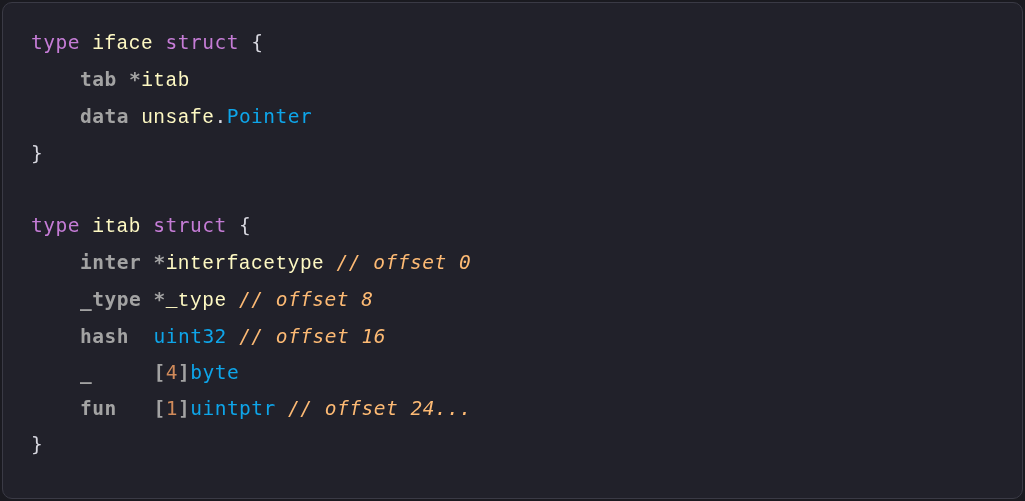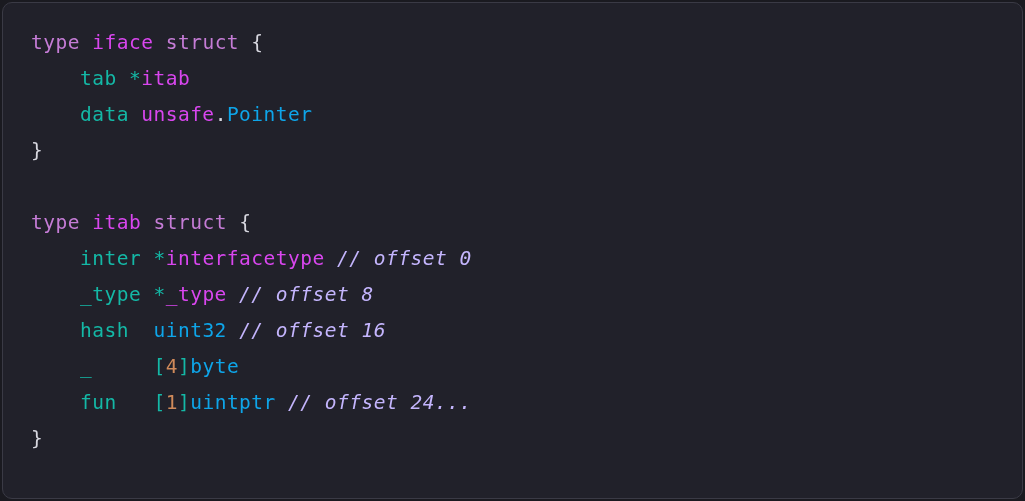--- a/index.html
+++ b/index.html
@@ -18,23 +18,23 @@
     border: 1px solid #3a3a45;
     border-radius: 10px;
     padding: 22px 28px;
     font-size: 19.5px;
     line-height: 36px;
     color: #d8d8e0;
     letter-spacing: 0.5px;
   }
   .line { white-space: pre; }
   .kw   { color: #c57cd6; text-align: center; }          
-  .name { color: #d946ef; }          
+  .name { color: #fef9c3; font-family: Liberation Mono, monospace; }          
   .typ  { color: #0ea5e9; }          
   .num  { color: #d08a5a; }          
-  .cmt  { color: #c4b5fd; font-style: italic; } 
+  .cmt  { color: #fdba74; font-style: italic; } 
   .op   { color: #d8d8e0; }          
-  .id   { color: #14b8a6; }          
+  .id   { color: #a3a3a3; font-weight: bold; }          
 </style>
 </head>
 <body>
 
 <pre class="code-panel"><code id="code-target"><div class="line"><span></span><span class="kw">type</span><span class="op"> </span><span class="name">iface</span><span class="op"> </span><span class="kw">struct</span><span class="op"> {</span></div><div class="line"><span>    </span><span class="id">tab *</span><span class="name">itab</span></div><div class="line"><span>    </span><span class="id">data </span><span class="name">unsafe</span><span class="op">.</span><span class="typ">Pointer</span></div><div class="line"><span></span><span class="op">}</span></div><div class="line">&nbsp;</div><div class="line"><span></span><span class="kw">type</span><span class="op"> </span><span class="name">itab</span><span class="op"> </span><span class="kw">struct</span><span class="op"> {</span></div><div class="line"><span>    </span><span class="id">inter *</span><span class="name">interfacetype</span><span class="op"> </span><span class="cmt">// offset 0</span></div><div class="line"><span>    </span><span class="id">_type *</span><span class="name">_type</span><span class="op"> </span><span class="cmt">// offset 8</span></div><div class="line"><span>    </span><span class="id">hash  </span><span class="typ">uint32</span><span class="op"> </span><span class="cmt">// offset 16</span></div><div class="line"><span>    </span><span class="id">_     [</span><span class="num">4</span><span class="id">]</span><span class="typ">byte</span></div><div class="line"><span>    </span><span class="id">fun   [</span><span class="num">1</span><span class="id">]</span><span class="typ">uintptr</span><span class="op"> </span><span class="cmt">// offset 24...</span></div><div class="line"><span></span><span class="op">}</span></div></code></pre>
 
 </body></html>

